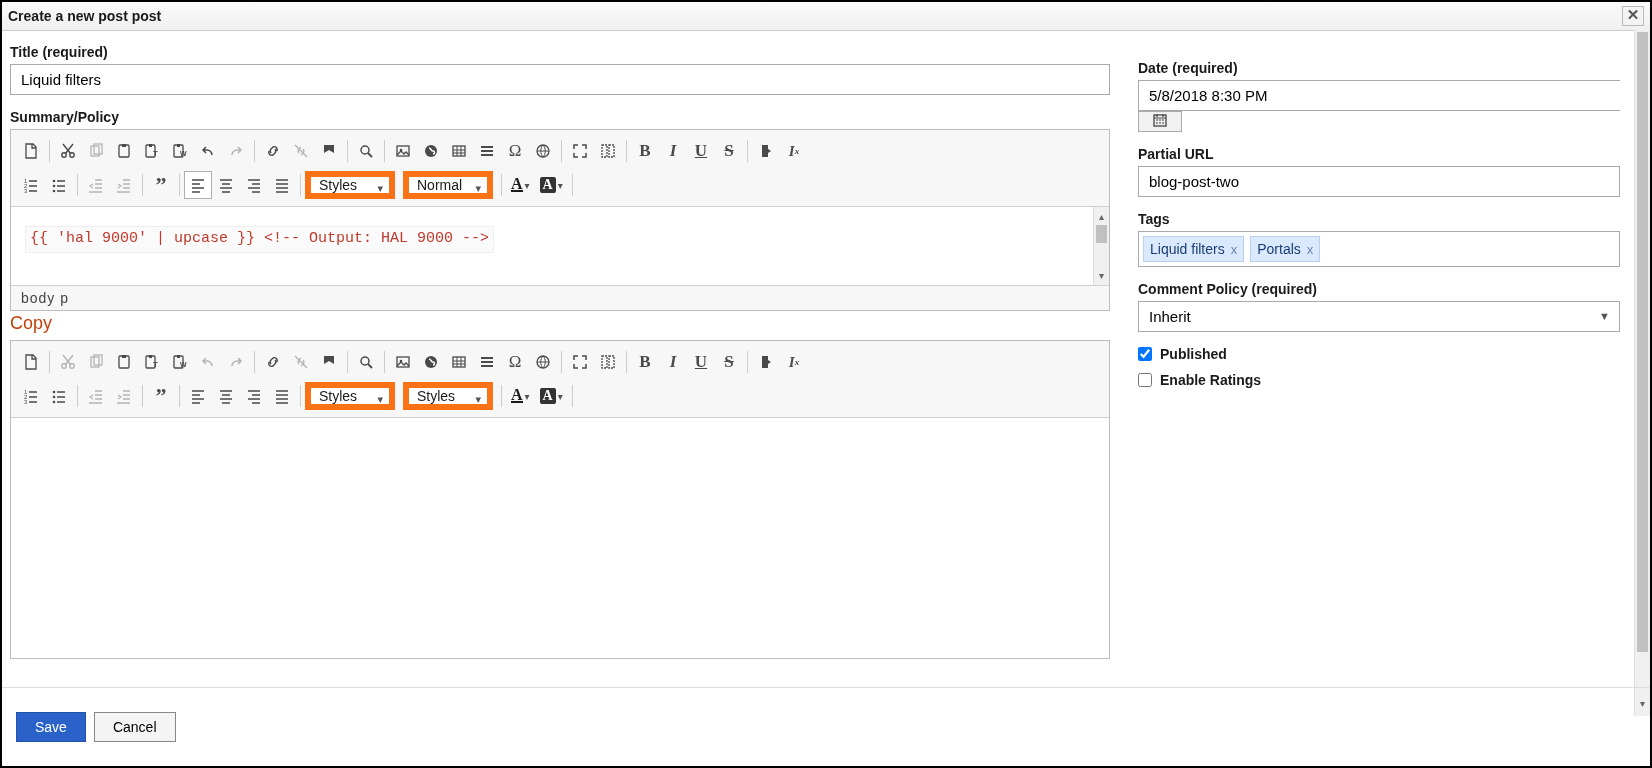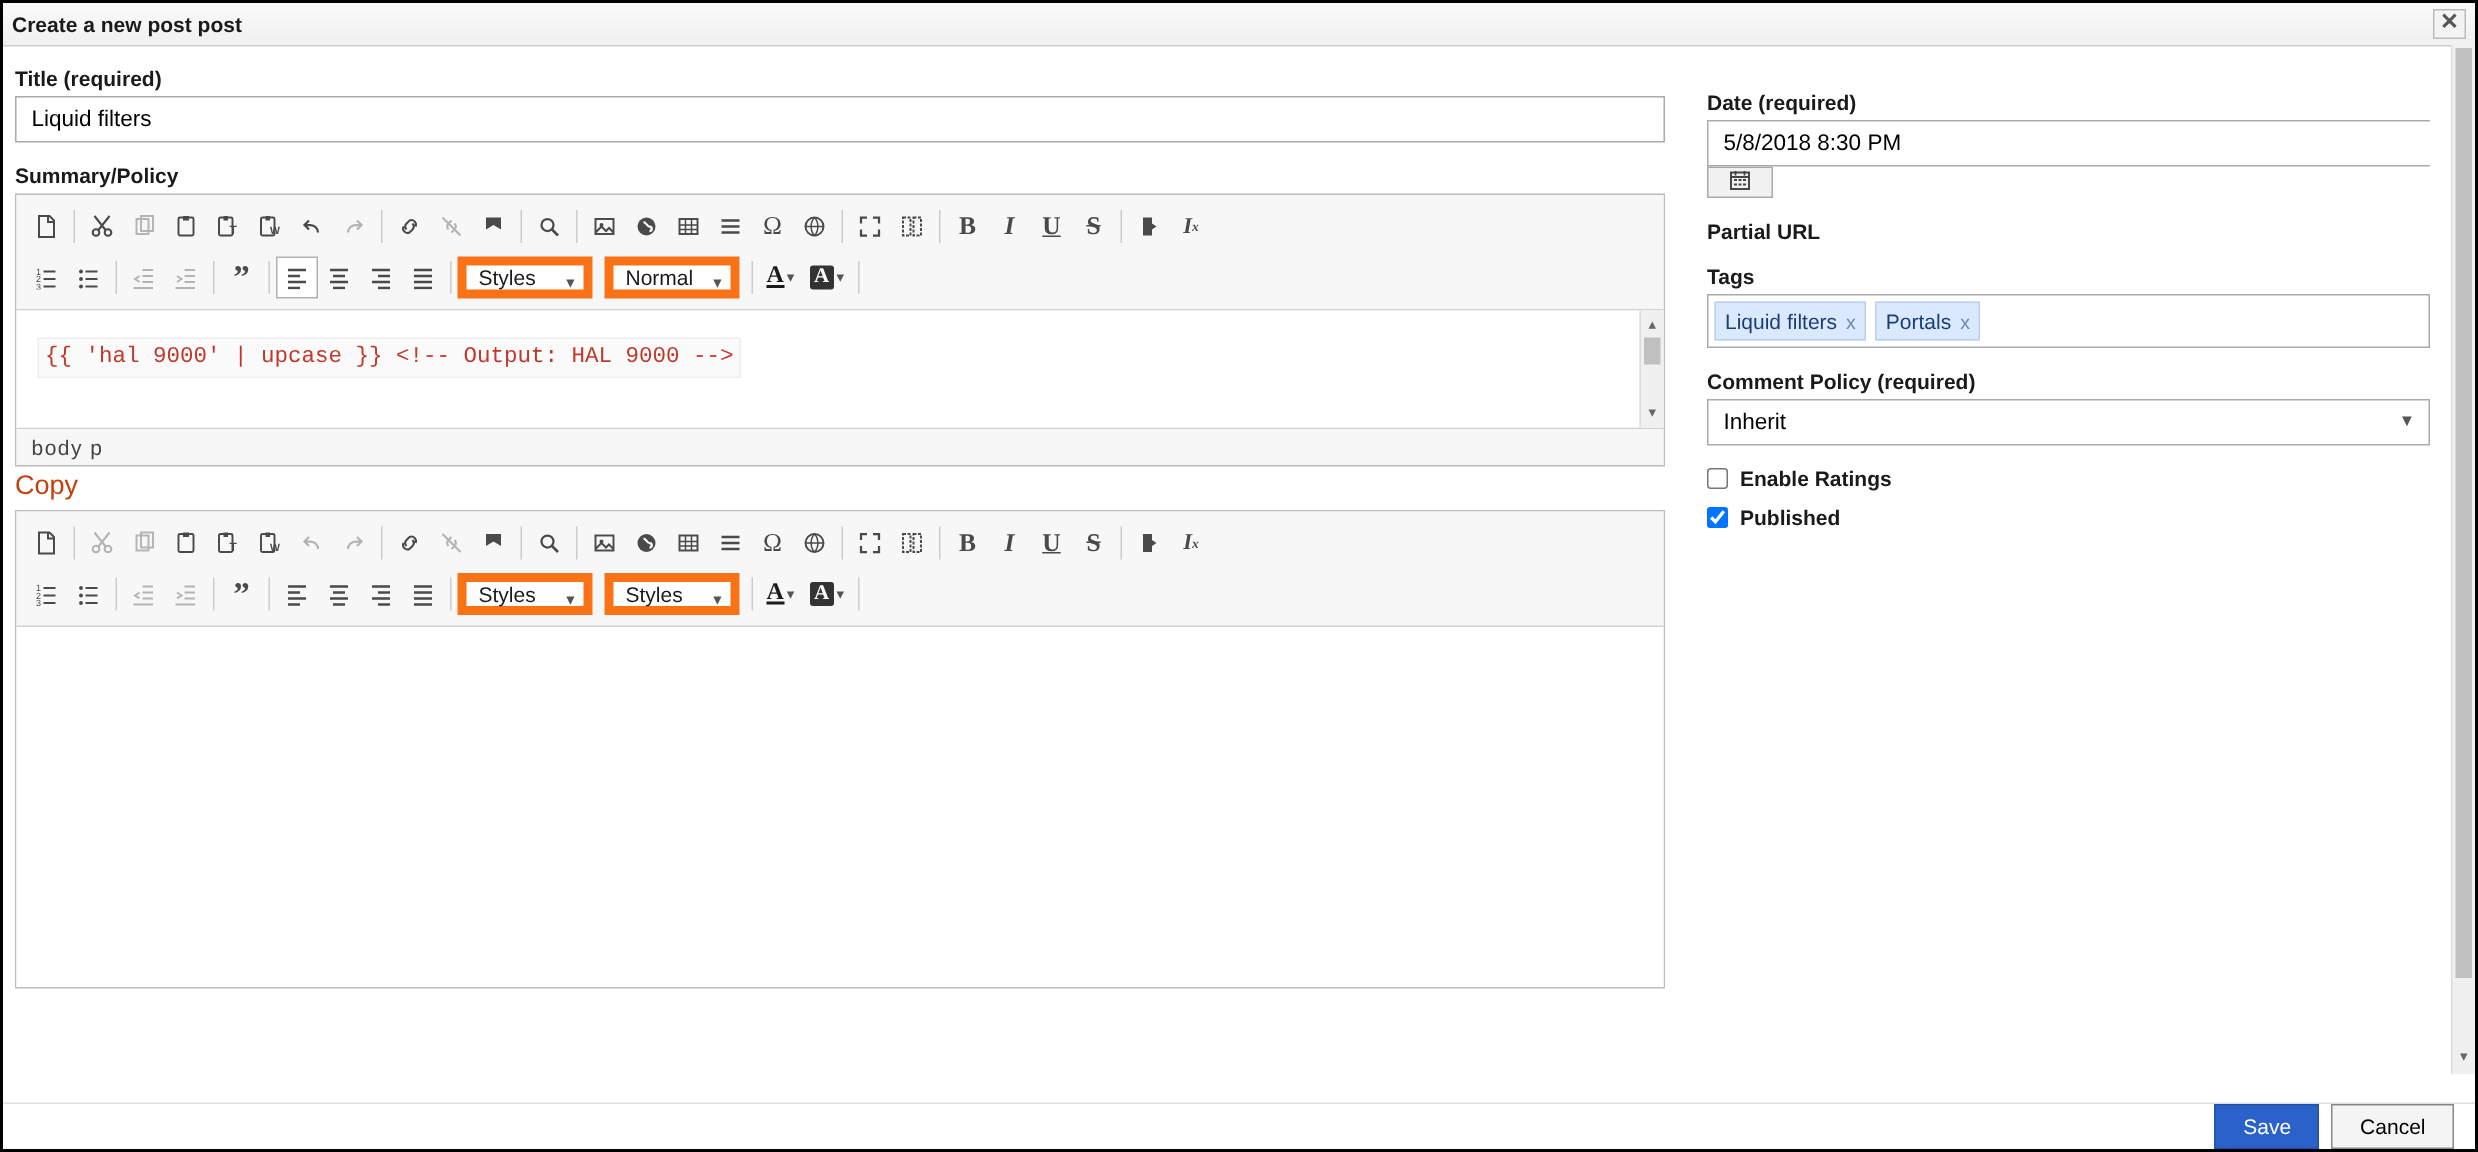--- a/index.html
+++ b/index.html
@@ -176,22 +176,22 @@
     width:100%; padding:6px 10px; border:1px solid #aaa; font-size:15px;
     background:#fff; appearance:none; position:relative;
   }
   .select-wrap{position:relative;}
   .select-wrap::after{content:"▼"; position:absolute; right:10px; top:9px; font-size:11px; color:#555; pointer-events:none;}
   .check-row{display:flex; align-items:center; gap:8px; margin-bottom:10px;}
   .check-row input{width:14px;height:14px;}
   .check-row label{font-weight:600;}
   .footer{
     position:absolute; left:0; right:0; bottom:0;
-    padding:0 14px;
-    display:flex; justify-content:flex-end; gap:8px;
+    padding:24px 14px;
+    display:flex; justify-content:flex-start; gap:8px;
     border-top:1px solid #ddd;
   }
   .btn{
     padding:6px 18px; border:1px solid #888; background:#f4f4f4; cursor:pointer; font-size:14px;
   }
   .btn-primary{
     background:#2b62c9; color:#fff; border-color:#2352aa;
   }
   .letter-box{display:inline-flex; align-items:center;}
   .letter-A{font-family:"Times New Roman",serif; font-weight:bold; font-size:16px;}
@@ -659,20 +659,21 @@
                 <rect x="2" y="3" width="12" height="11" fill="none" stroke="#444" stroke-width="1.3"></rect>
                 <path d="M2 6h12M5 2v3M11 2v3M4 8h2M7 8h2M10 8h2M4 11h2M7 11h2M10 11h2" stroke="#444" stroke-width="1.2"></path>
               </svg>
           </span>
         </div>
       </div>
     </div>
 
     <div class="field-group">
       <label class="field-label">Partial URL</label>
+      <input class="text-input" type="text" value="blog-post-two" style="">
     </div>
 
     <div class="field-group">
       <label class="field-label">Tags</label>
       <div class="tags-box">
         <span class="tag-pill">
             <span>Liquid filters</span>
             <span class="x">x</span>
           </span>
         <span class="tag-pill">
@@ -685,26 +686,26 @@
     <div class="field-group">
       <label class="field-label">Comment Policy (required)</label>
       <div class="select-wrap">
         <select class="select-input">
           <option>Inherit</option>
         </select>
       </div>
     </div>
 
     <div class="check-row">
+      <input type="checkbox" checked="" style="">
+      <label>Published</label>
+    </div>
+    <div class="check-row">
       <input type="checkbox" style="">
       <label>Enable Ratings</label>
-    </div>
-    <div class="check-row">
-      <input type="checkbox" checked="" style="">
-      <label>Published</label>
     </div>
   </div>
 
   <div class="scrollbar-track">
     <div class="scrollbar-thumb" style="height:620px;"></div>
     <div class="scrollbar-arrow-down">▾</div>
   </div>
 </div>
 
 <div class="footer">

